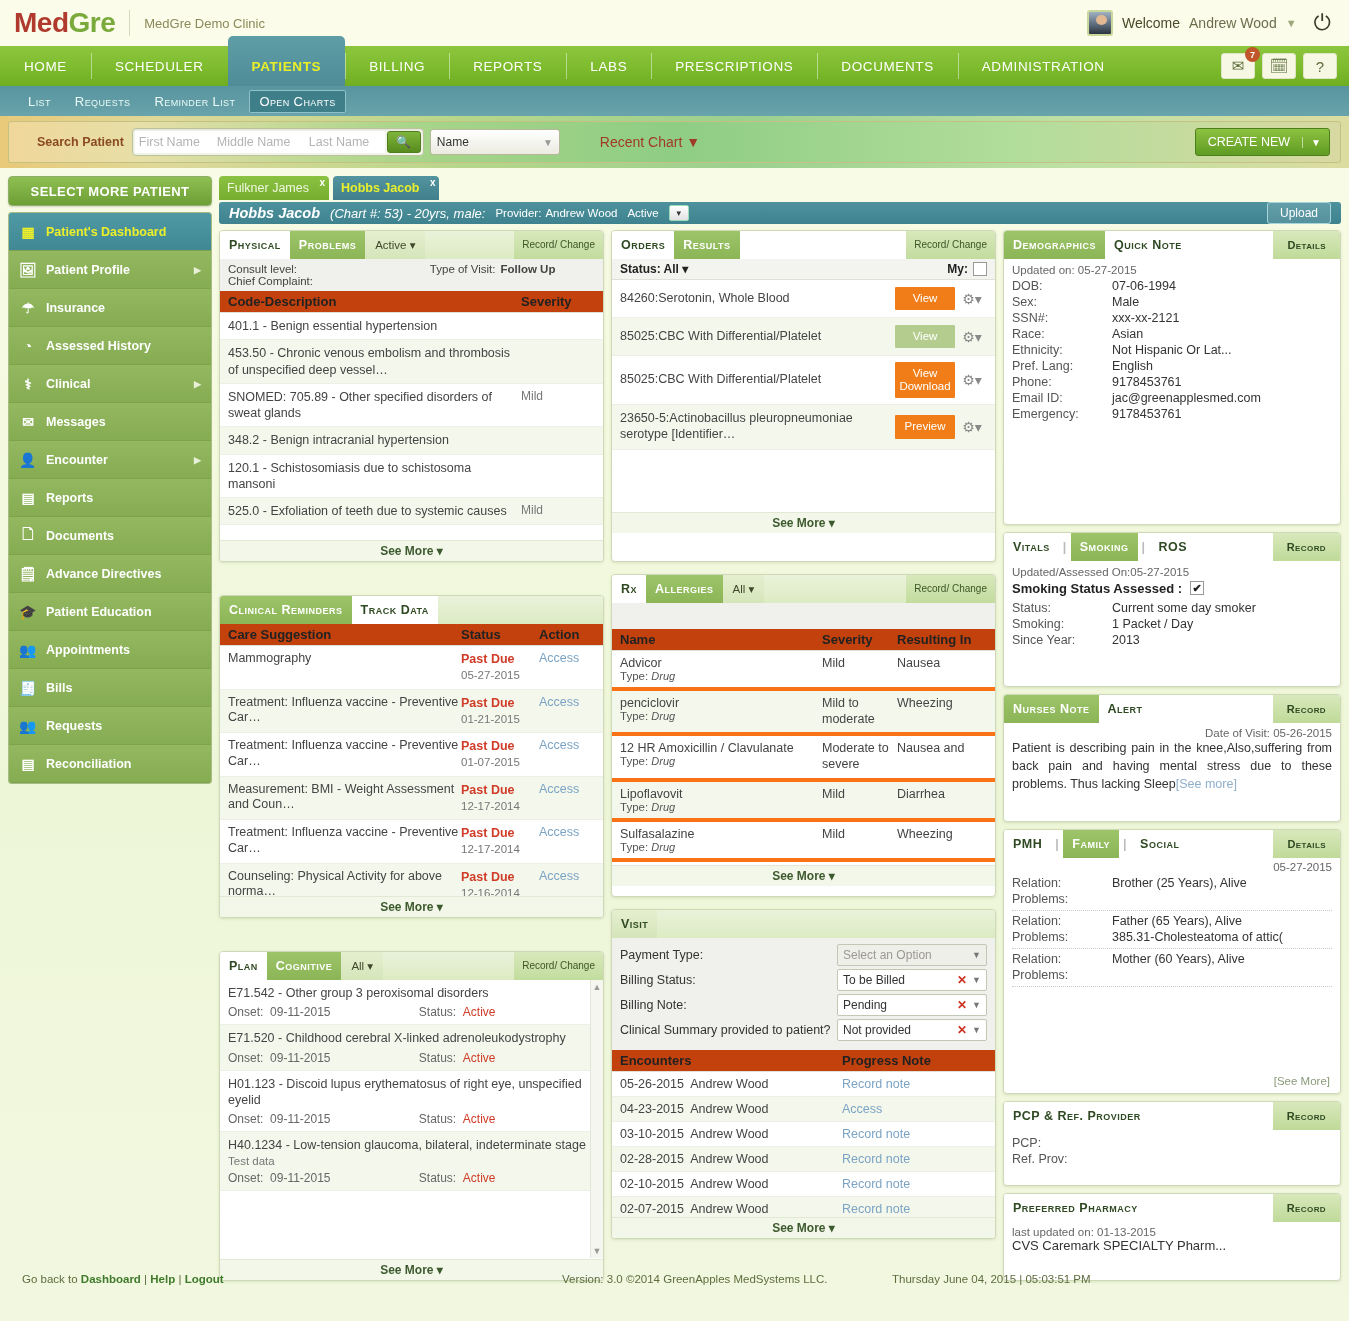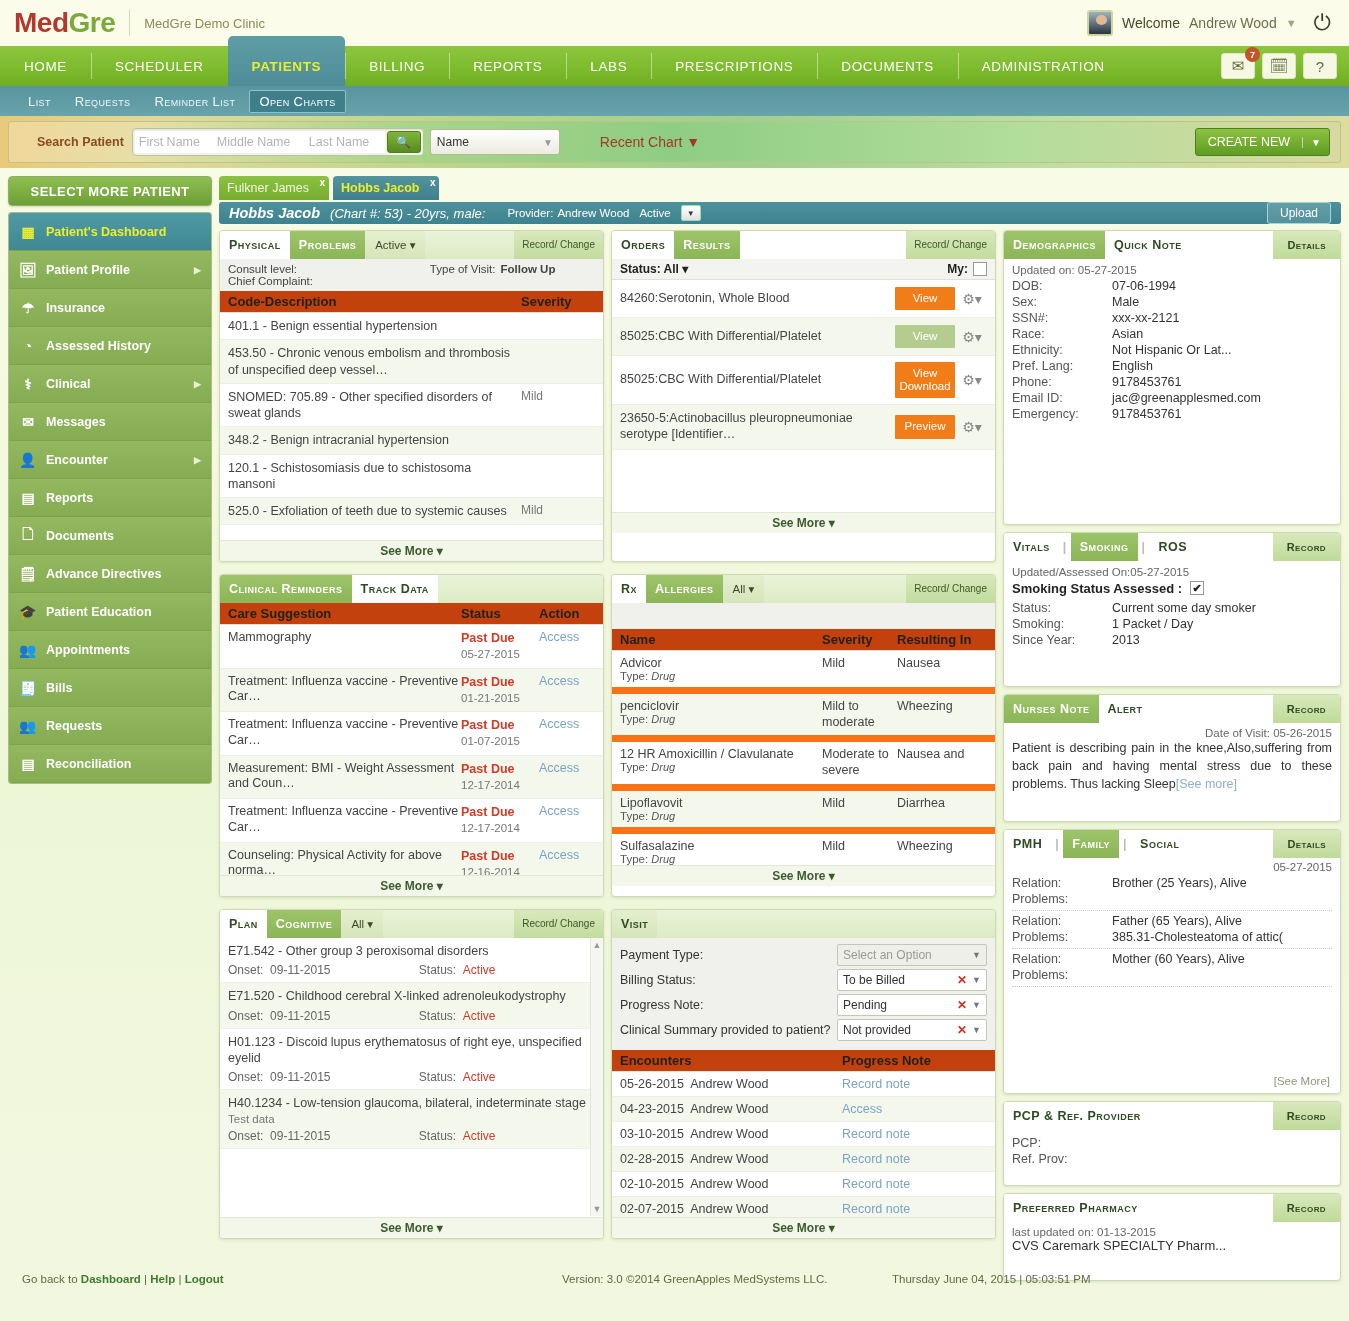--- a/index.html
+++ b/index.html
@@ -85,21 +85,21 @@
   
   .ptabs { display: flex; gap: 4px; height: 26px; align-items: flex-end; }
   .ptab { height: 24px; display: flex; align-items: center; padding: 0 8px; font-size: 12.5px; border-radius: 4px 4px 0 0;
     color: #f0f7e0; background: linear-gradient(180deg,#8cc242 0%,#76ad2e 100%); position: relative; padding-right: 20px; cursor: pointer;}
   .ptab.active { background: linear-gradient(180deg,#52949f 0%,#417f8b 100%); color: #e9f02b; font-weight: bold; }
   .ptab .x { position: absolute; right: 4px; top: 1px; font-size: 10px; color: #fff; font-weight: bold;}
   .phead { height: 30px; background: linear-gradient(180deg,#4e929d 0%,#3d828e 100%); border-radius: 3px; display: flex; align-items: center;
     padding: 0 10px; color: #fff; gap: 10px; margin-top: 2px;}
   .phead .nm { font-size: 14.5px; font-weight: bold; font-style: italic; }
   .phead .ch { font-size: 13px; font-style: italic; font-weight: normal;}
-  .phead .prov { font-size: 11.5px; margin-left: 12px; }
+  .phead .prov { font-size: 11.5px; margin-left: 0; }
   .phead .act { font-size: 11.5px; }
   .phead .sel { width: 20px; height: 16px; background: linear-gradient(180deg,#fff,#e2e2e2); border: 1px solid #9db; border-radius: 2px;
     color: #333; font-size: 9px; display: flex; align-items: center; justify-content: center; cursor: pointer;}
   .upload { margin-left: auto; border: 1px solid #a6d4da; border-radius: 3px; padding: 3px 12px; font-size: 12px; color: #fff;
     background: rgba(255,255,255,.12); cursor: pointer;}
 
   
   .panel { background: #fff; border: 1px solid #cfd9b8; border-radius: 4px; box-shadow: 0 1px 3px rgba(120,140,90,.22); display: flex; flex-direction: column; overflow: hidden;}
   .ptitle { height: 28px; background: linear-gradient(180deg,#e5efd0 0%,#d5e5b9 100%); display: flex; align-items: stretch; flex: 0 0 28px; position: relative;}
   .tab { display: flex; align-items: center; padding: 0 9px; font-size: 12.5px; font-variant: small-caps; letter-spacing: .5px;
@@ -141,21 +141,21 @@
   .rrow { display: flex; padding: 5px 8px; border-bottom: 1px solid #eef0e8; font-size: 12.5px; color: #444; }
   .rrow:nth-child(even){ background:#f4f8ec; }
   .rrow .cs { flex: 1; line-height: 1.25; }
   .rrow .st { flex: 0 0 78px; line-height: 1.3;}
   .rrow .st b { color: #d03c28; font-weight: bold; display: block;}
   .rrow .st .done { color: #666; display:block;}
   .rrow .st .dt { color: #777; font-size: 11.5px;}
   .rrow .ac { flex: 0 0 56px; color: #7ba3c4; cursor: pointer; }
 
   
-  .arow { display: flex; padding: 5px 8px; border-bottom: 7px solid #f97316; font-size: 12.5px; color: #444; }
+  .arow { display: flex; padding: 5px 8px; border-bottom: 4px solid #f97316; font-size: 12.5px; color: #444; }
   .arow:nth-child(even){ background:#f4f8ec; }
   .arow .an { flex: 1; }
   .arow .an .t { color: #555; font-size: 11.5px; }
   .arow .an .t i { font-size: 11px; }
   .arow .as { flex: 0 0 75px; line-height: 1.25;}
   .arow .ar { flex: 0 0 90px; line-height: 1.25;}
 
   
   .plrow { padding: 5px 8px; border-bottom: 1px solid #eef0e8; font-size: 12.5px; color: #444; }
   .plrow:nth-child(even){ background:#f4f8ec; }
@@ -361,21 +361,21 @@
         <span class="prov" style="margin-left:-6px">Andrew Wood</span>
         <span class="act">Active</span>
         <span class="sel">▾</span>
         <span class="upload">Upload</span>
       </div>
 
       <div style="display:flex; gap:7px; margin-top:6px; flex:1;">
 
         <div style="flex:1; display:flex; gap:7px;">
 
-          <div style="flex:1; display:flex; flex-direction:column; gap:12px;">
+          <div style="flex:1; display:flex; flex-direction:column; justify-content:space-between;">
 
             <div class="panel" style="height:332px;">
               <div class="ptitle">
                 <div class="tab off">Physical</div>
                 <div class="tab on">Problems</div>
                 <div class="filter">Active ▾</div>
                 <div class="filler"></div>
                 <div class="rc">Record/ Change</div>
               </div>
               <div class="pbody">
@@ -631,21 +631,21 @@
                   </div>
                   <div class="vline">
                     <span class="lb">Billing Status:</span>
                     <span class="vsel">
                         <span>To be Billed</span>
                         <span class="xx">✕</span>
                         <span class="cv">▼</span>
                       </span>
                   </div>
                   <div class="vline">
-                    <span class="lb">Progress Note:</span>
+                    <span class="lb">Billing Note:</span>
                     <span class="vsel">
                         <span>Pending</span>
                         <span class="xx">✕</span>
                         <span class="cv">▼</span>
                       </span>
                   </div>
                   <div class="vline">
                     <span class="lb">Clinical Summary provided to patient?</span>
                     <span class="vsel">
                         <span>Not provided</span>

